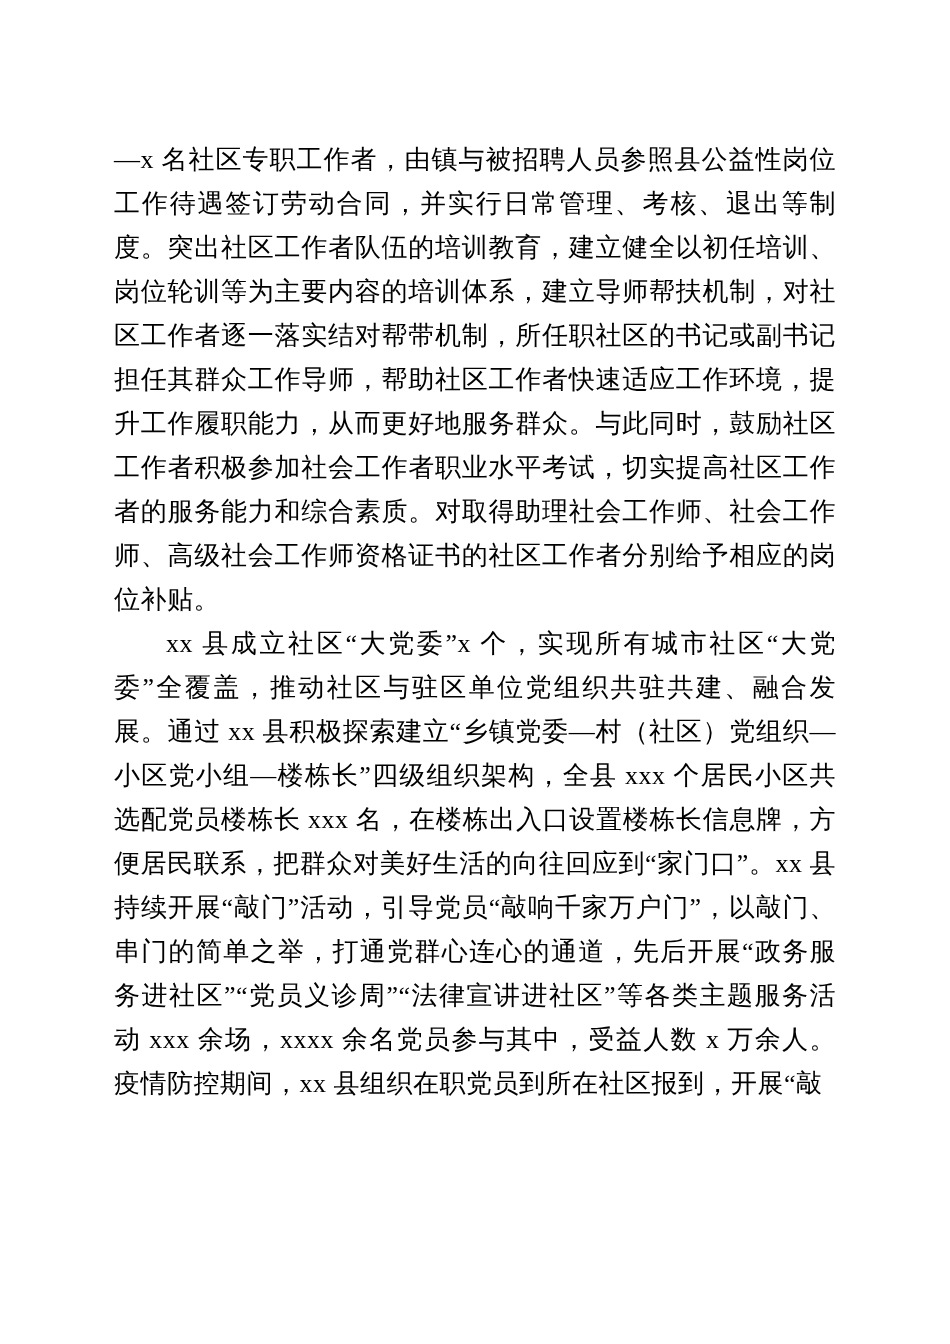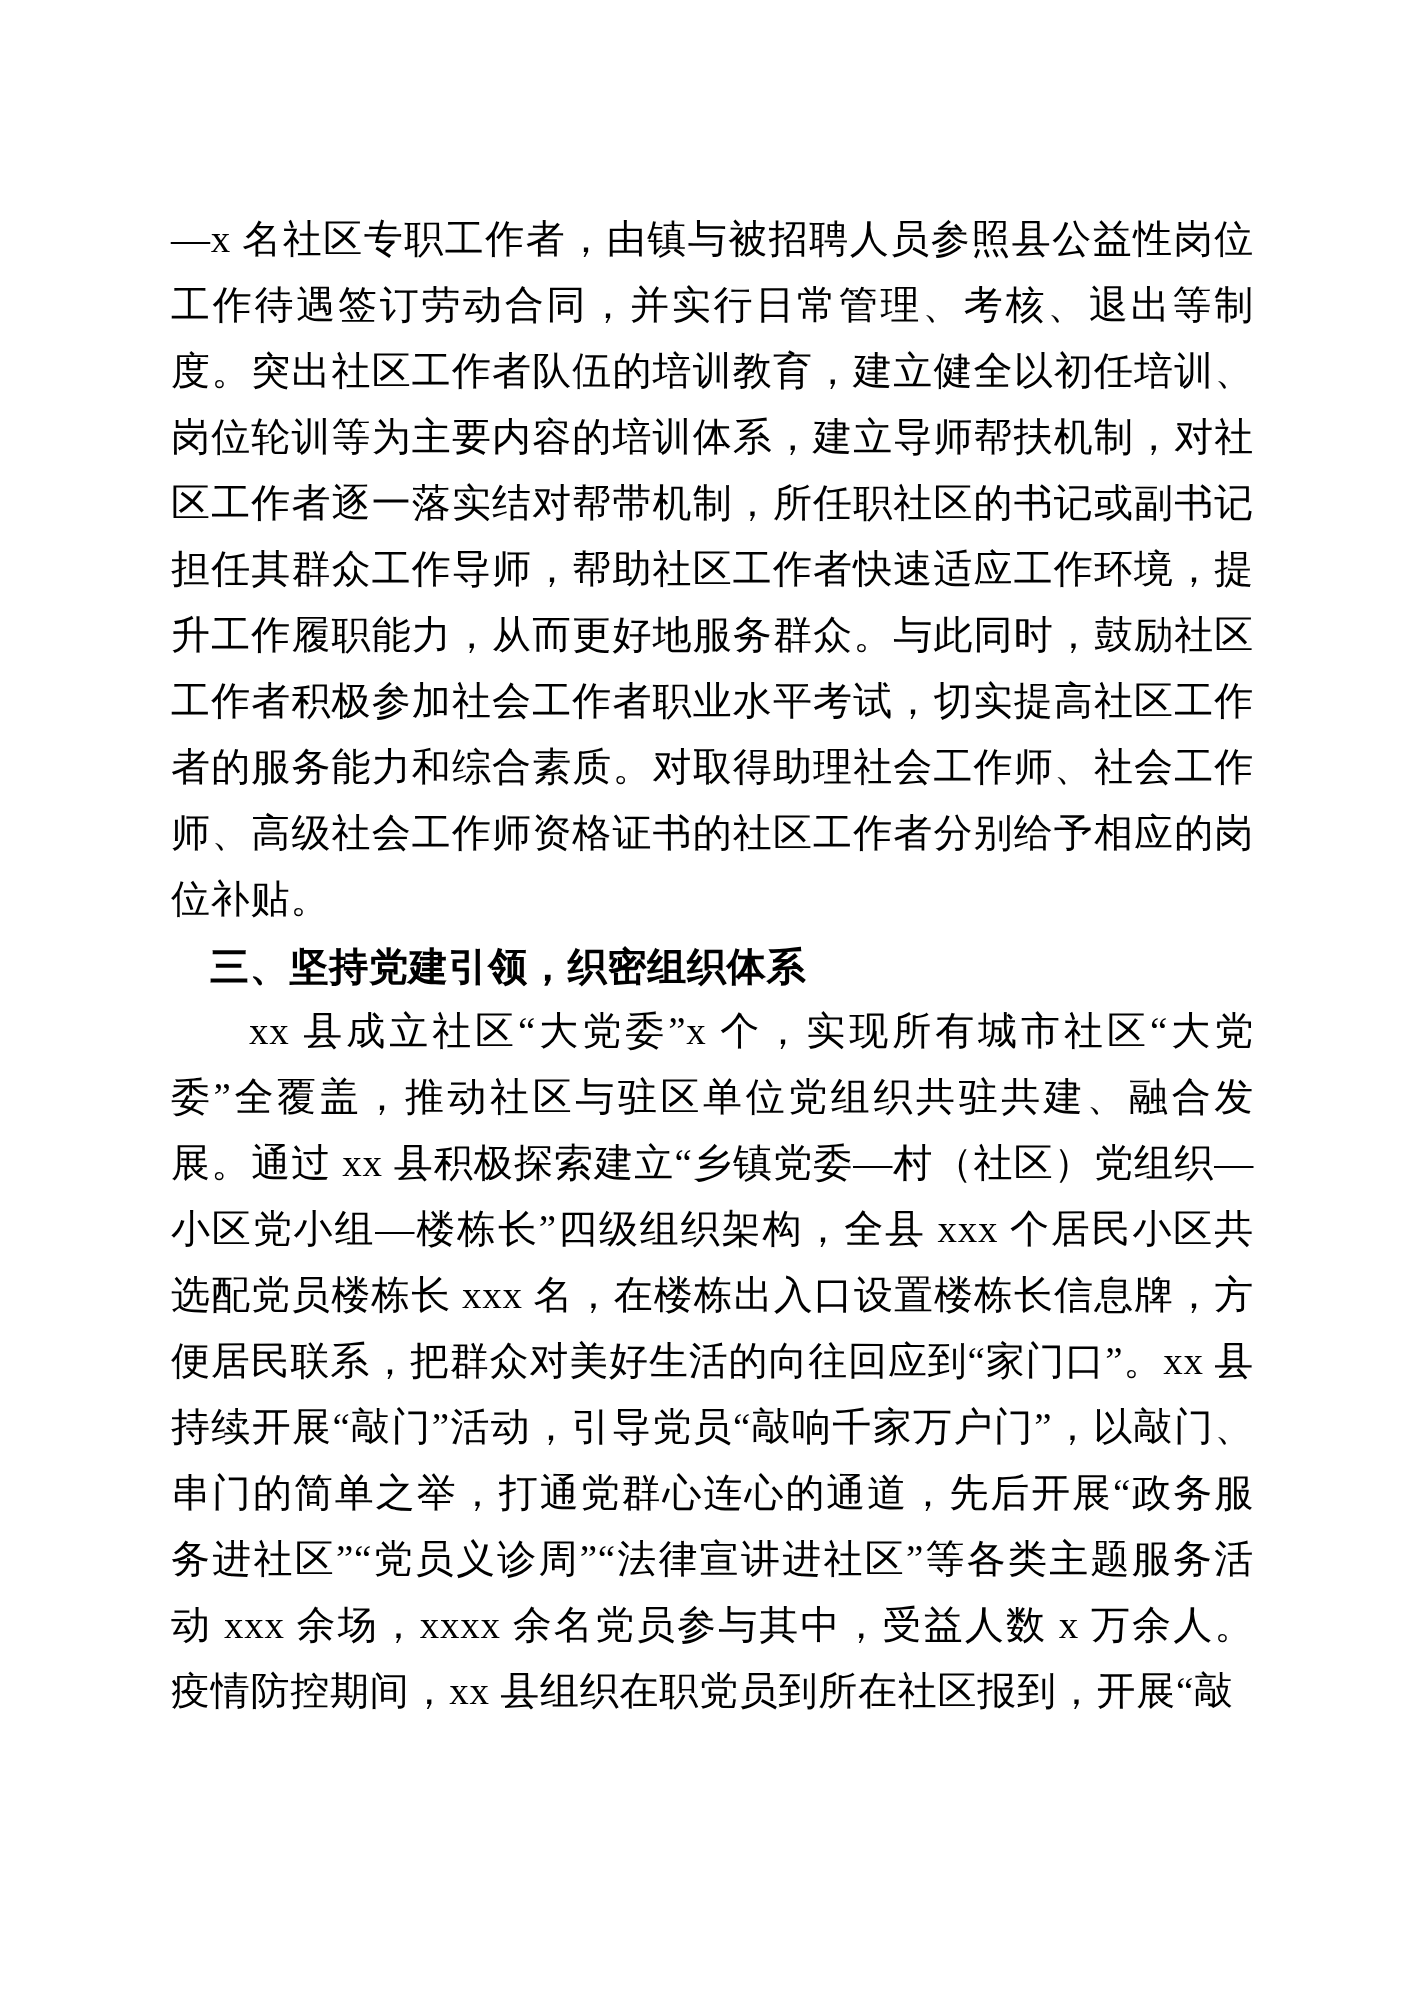--- a/index.html
+++ b/index.html
@@ -40,15 +40,14 @@
     text-indent: 1em;
     text-align: justify;
     letter-spacing: 0.5px;
   }
 </style>
 </head>
 <body>
 
 <div class="page">
   <p class="para continuation">—x 名社区专职工作者，由镇与被招聘人员参照县公益性岗位工作待遇签订劳动合同，并实行日常管理、考核、退出等制度。突出社区工作者队伍的培训教育，建立健全以初任培训、岗位轮训等为主要内容的培训体系，建立导师帮扶机制，对社区工作者逐一落实结对帮带机制，所任职社区的书记或副书记担任其群众工作导师，帮助社区工作者快速适应工作环境，提升工作履职能力，从而更好地服务群众。与此同时，鼓励社区工作者积极参加社会工作者职业水平考试，切实提高社区工作者的服务能力和综合素质。对取得助理社会工作师、社会工作师、高级社会工作师资格证书的社区工作者分别给予相应的岗位补贴。</p>
-  <h2 class="heading">三、坚持党建引领，织密组织体系</h2>
   <p class="para indented">xx 县成立社区“大党委”x 个，实现所有城市社区“大党委”全覆盖，推动社区与驻区单位党组织共驻共建、融合发展。通过 xx 县积极探索建立“乡镇党委—村（社区）党组织—小区党小组—楼栋长”四级组织架构，全县 xxx 个居民小区共选配党员楼栋长 xxx 名，在楼栋出入口设置楼栋长信息牌，方便居民联系，把群众对美好生活的向往回应到“家门口”。xx 县持续开展“敲门”活动，引导党员“敲响千家万户门”，以敲门、串门的简单之举，打通党群心连心的通道，先后开展“政务服务进社区”“党员义诊周”“法律宣讲进社区”等各类主题服务活动 xxx 余场，xxxx 余名党员参与其中，受益人数 x 万余人。疫情防控期间，xx 县组织在职党员到所在社区报到，开展“敲</p>
 </div>
 
 </body></html>

